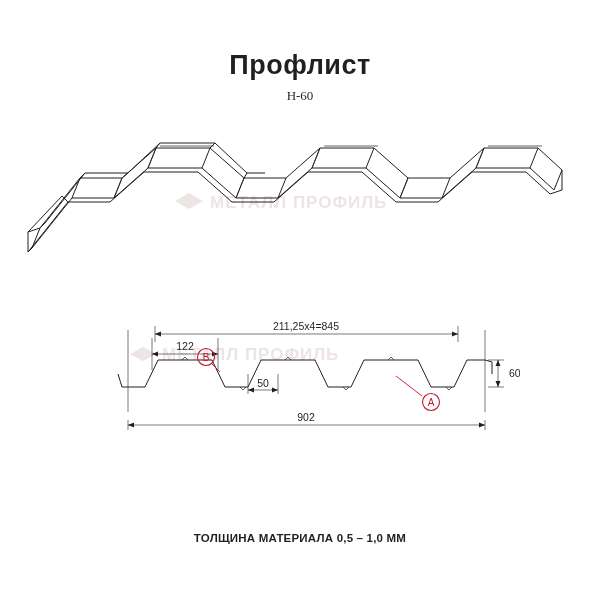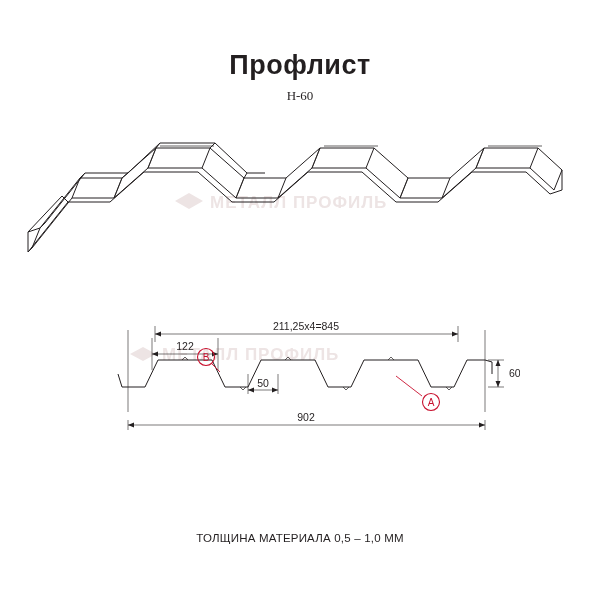--- a/index.html
+++ b/index.html
@@ -41,21 +41,21 @@
     color: #231f20;
     font-family: Liberation Serif, serif;
   }
   .footer-note {
     position: absolute;
     top: 532px;
     left: 0;
     width: 600px;
     text-align: center;
     font-size: 11.5px;
-    font-weight: normal;
+    font-weight: bold;
     letter-spacing: 0.2px;
     color: #231f20;
   }
   .iso-wrap {
     position: absolute;
     left: 10px;
     top: 128px;
     width: 580px;
     height: 145px;
   }

